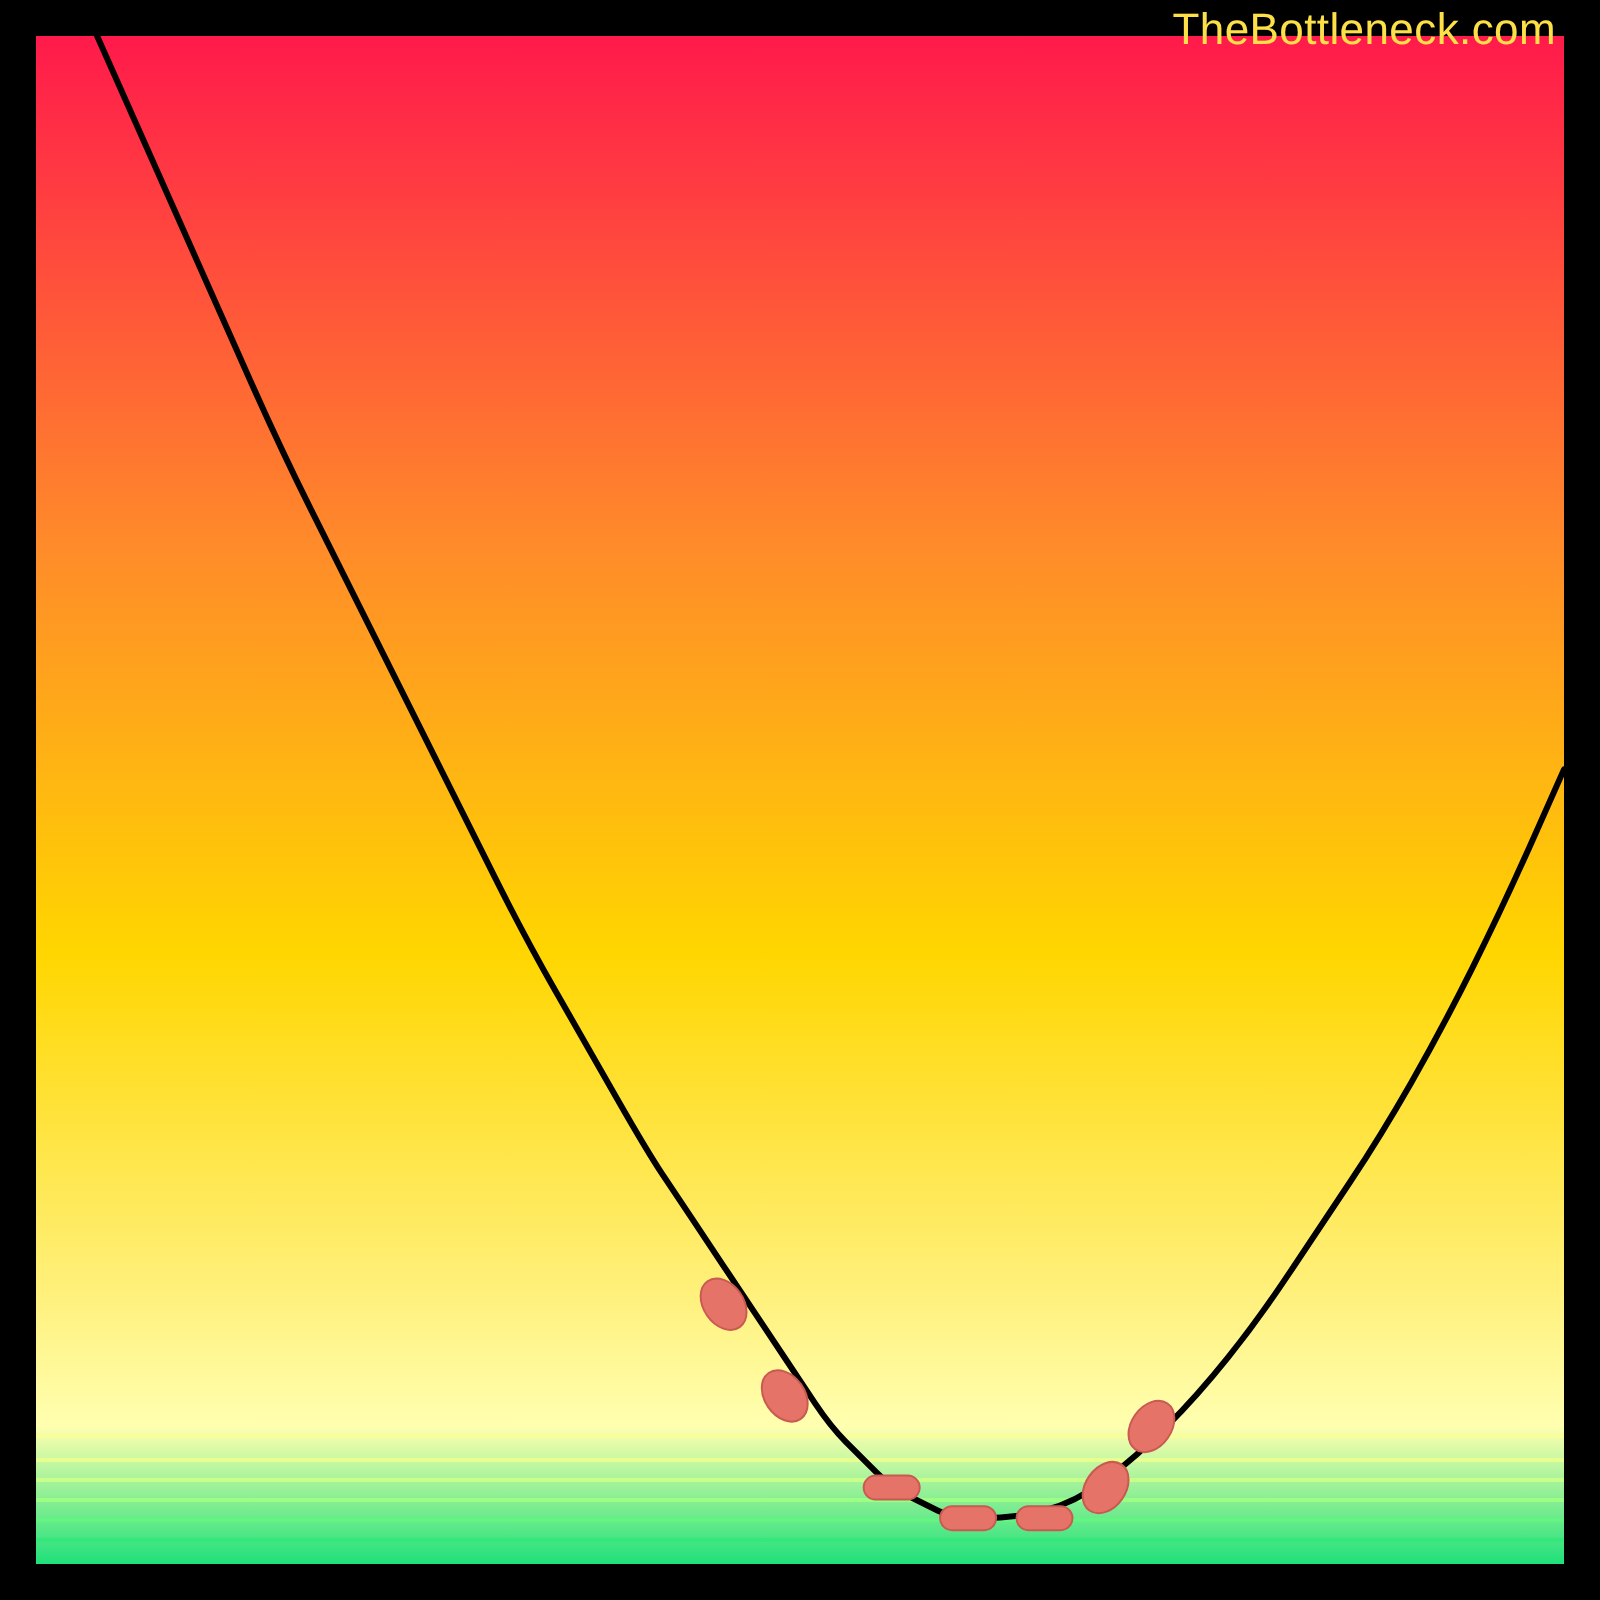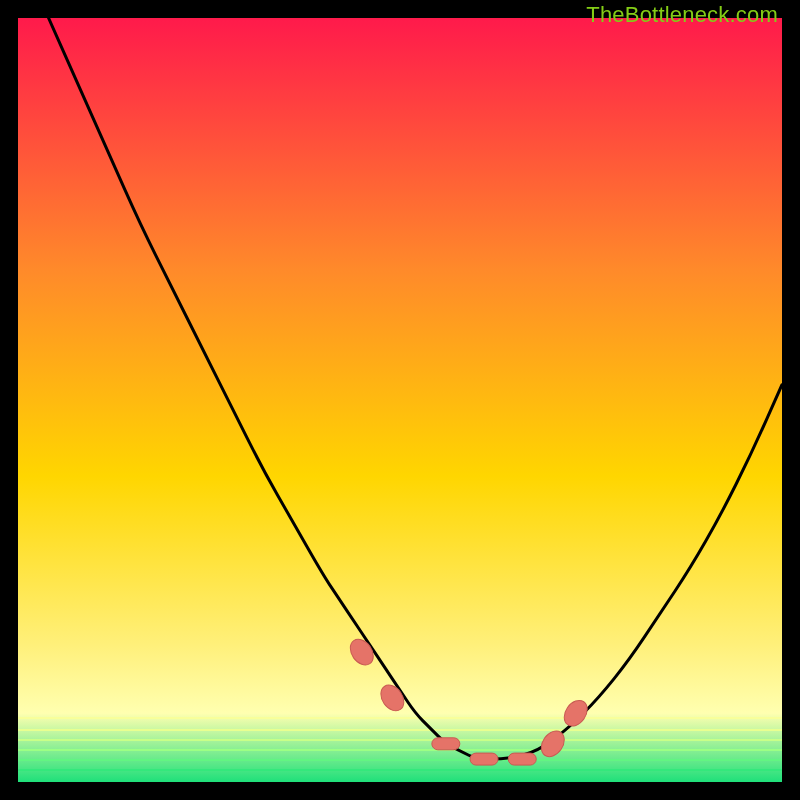--- a/index.html
+++ b/index.html
@@ -23,21 +23,21 @@
     position: absolute;
     left: 0;
     top: 0;
     width: 764px;
     height: 764px;
   }
   .watermark {
     position: absolute;
     top: 2px;
     right: 22px;
-    color: #84cc16;
+    color: #fde047;
     font-size: 22px;
     font-weight: 500;
     letter-spacing: 0.2px;
     user-select: none;
   }
 </style>
 </head>
 <body>
 
 <div class="frame">

